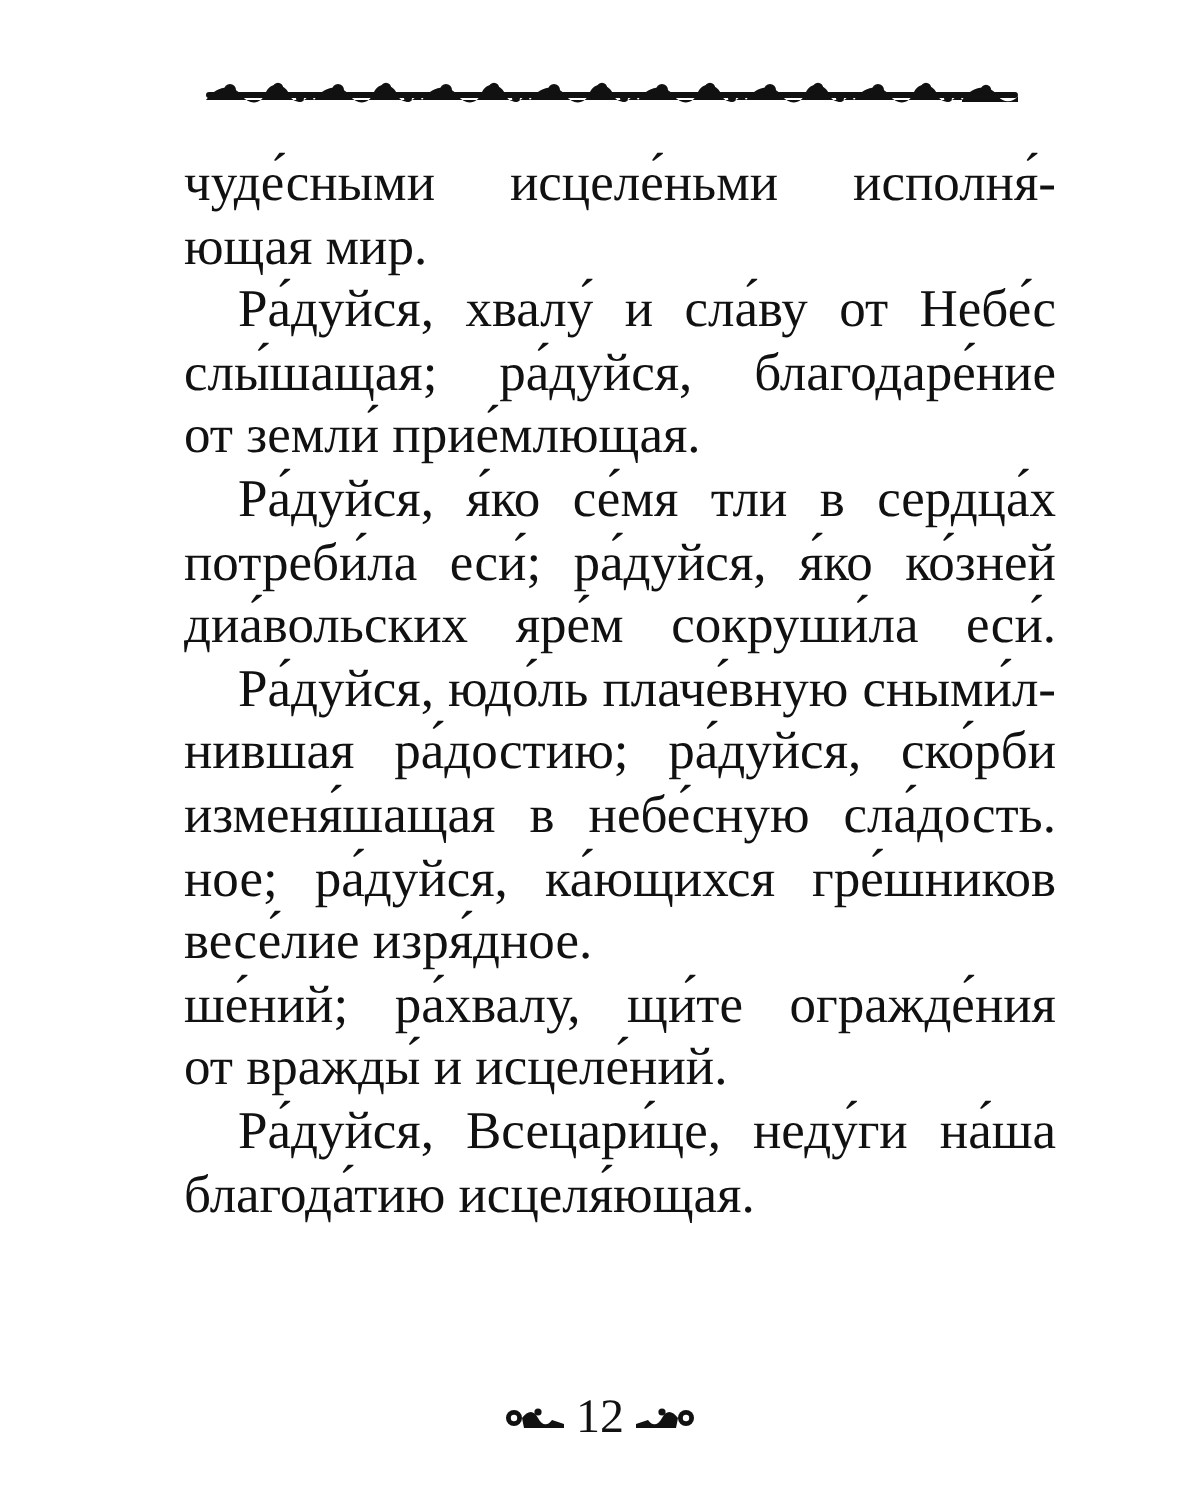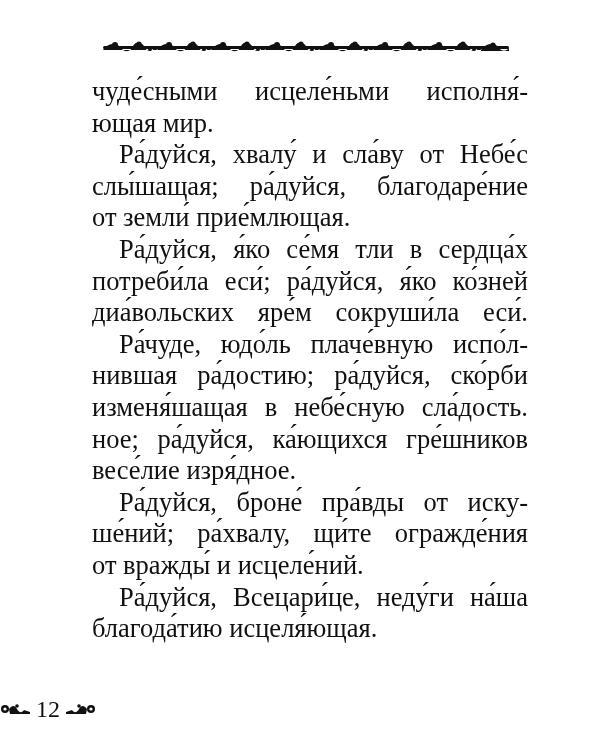--- a/index.html
+++ b/index.html
@@ -11,21 +11,21 @@
   .text-block {
     position: absolute; left: 92px; top: 76px; width: 436px;
     font-family: "Liberation Serif", "DejaVu Serif", serif;
     font-size: 26.5px; line-height: 31.6px; color: #111111;
   }
   .line { white-space: nowrap; height: 31.6px; overflow: visible; }
   .line.full { text-align: justify; text-align-last: justify; white-space: normal; }
   .line.indent { padding-left: 27px; }
   .footer {
     position: absolute; left: 0; top: 694px; width: 600px; height: 30px;
-    display: flex; align-items: center; gap: 6px;
+    display: flex; justify-content: center; align-items: center; gap: 6px;
   }
   .page-number {
     font-family: "Liberation Serif", "DejaVu Serif", serif;
     font-size: 24px; color: #111111; line-height: 24px;
   }
   .orn-small { width: 30px; height: 12px; }
 </style>
 </head>
 <body>
 
@@ -53,26 +53,25 @@
 
   <div class="text-block" id="text-block">
       <div class="line full">чуде́сными исцеле́ньми исполня́-</div>
       <div class="line">ющая мир.</div>
       <div class="line full indent">Ра́дуйся, хвалу́ и сла́ву от Небе́с</div>
       <div class="line full">слы́шащая; ра́дуйся, благодаре́ние</div>
       <div class="line">от земли́ прие́млющая.</div>
       <div class="line full indent">Ра́дуйся, я́ко се́мя тли в сердца́х</div>
       <div class="line full">потреби́ла еси́; ра́дуйся, я́ко ко́зней</div>
       <div class="line full">диа́вольских яре́м сокруши́ла еси́.</div>
-      <div class="line full indent">Ра́чуде, юдо́ль плаче́вную испо́л-</div>
+      <div class="line full indent">Ра́дуйся, юдо́ль плаче́вную сными́л-</div>
       <div class="line full">нившая ра́достию; ра́дуйся, ско́рби</div>
       <div class="line full">изменя́шащая в небе́сную сла́дость.</div>
       <div class="line full">ное; ра́дуйся, ка́ющихся гре́шников</div>
       <div class="line">весе́лие изря́дное.</div>
-      <div class="line full indent">Ра́дуйся, броне́ пра́вды от иску-</div>
       <div class="line full">ше́ний; ра́хвалу, щи́те огражде́ния</div>
       <div class="line">от вражды́ и исцеле́ний.</div>
       <div class="line full indent">Ра́дуйся, Всецари́це, неду́ги на́ша</div>
       <div class="line">благода́тию исцеля́ющая.</div>
     </div>
 
   <div class="footer">
     <svg class="orn-small" viewBox="0 0 30 12">
       <g fill="#111">
         <circle cx="5" cy="6" r="4"></circle>

